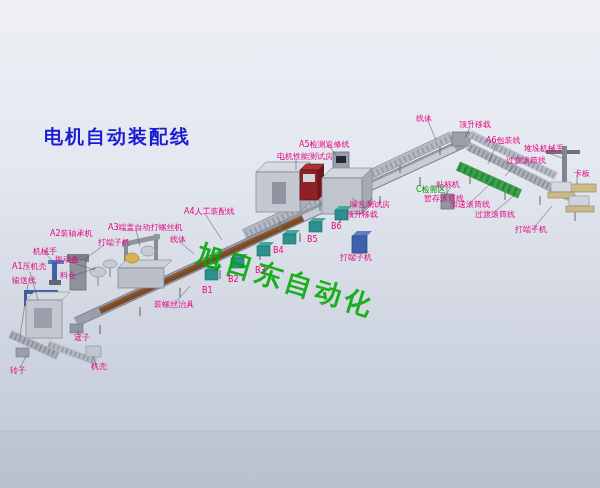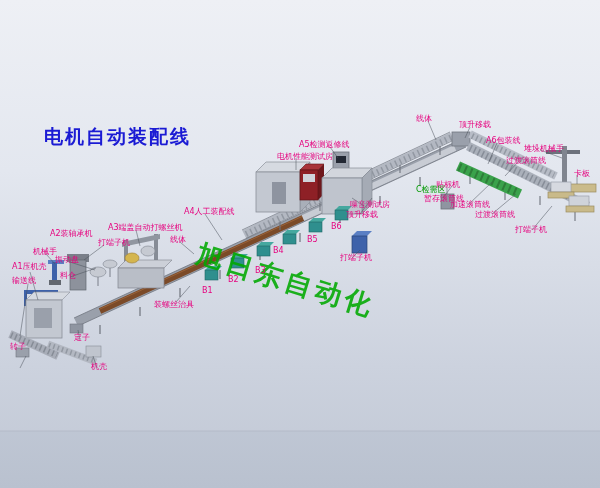--- a/index.html
+++ b/index.html
@@ -197,17 +197,17 @@
     <span class="lbl" style="left:12px;top:276px">输送线</span>
     <span class="lbl" style="left:331px;top:222px">B6</span>
     <span class="lbl" style="left:307px;top:235px">B5</span>
     <span class="lbl" style="left:273px;top:246px">B4</span>
     <span class="lbl" style="left:255px;top:266px">B3</span>
     <span class="lbl" style="left:228px;top:275px">B2</span>
     <span class="lbl" style="left:202px;top:286px">B1</span>
     <span class="lbl" style="left:340px;top:253px">打端子机</span>
     <span class="lbl" style="left:154px;top:300px">装螺丝治具</span>
     <span class="lbl" style="left:74px;top:333px">定子</span>
-    <span class="lbl" style="left:10px;top:342px">转子</span>
+    <span class="lbl" style="left:10px;top:366px">转子</span>
     <span class="lbl" style="left:91px;top:362px">机壳</span>
   </div>
 
 </div>
 
 </body></html>

